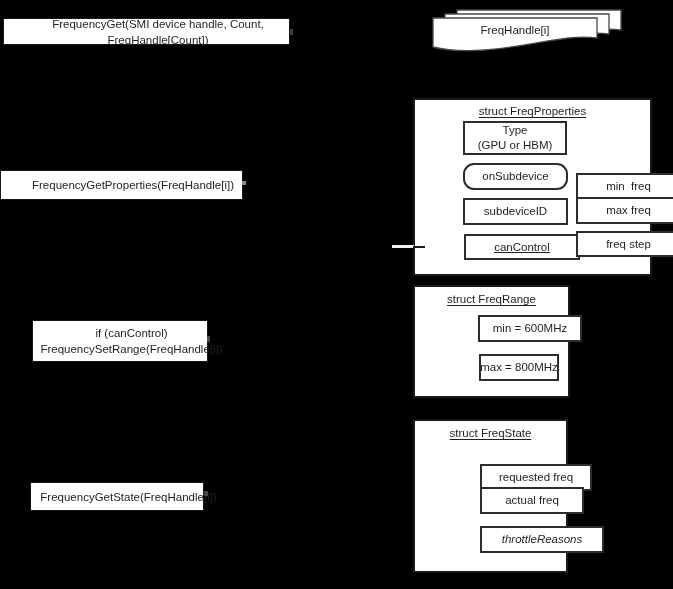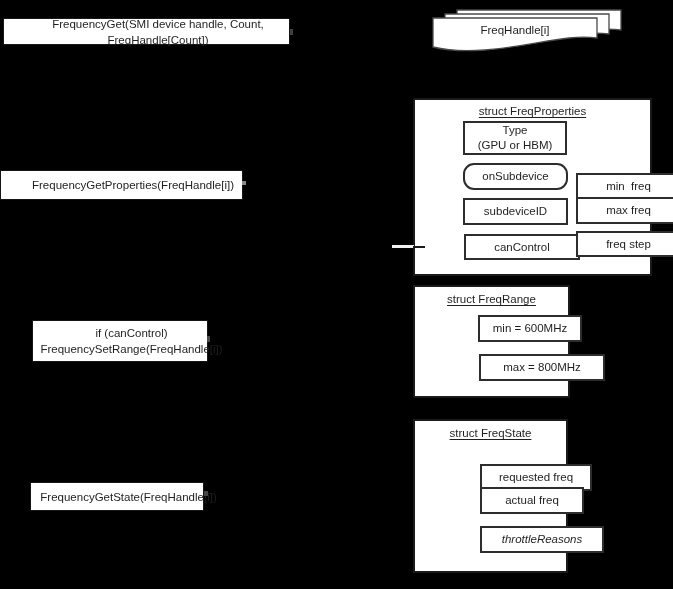--- a/index.html
+++ b/index.html
@@ -61,21 +61,21 @@
   <div class="fieldbox" style="left:423px;top:121px;width:104px;height:34px;">
     <span>Type</span>
     <span>(GPU or HBM)</span>
   </div>
   <div class="fieldbox" style="left:423px;top:163px;width:105px;height:27px;border-radius:11px;">
     <span>onSubdevice</span>
   </div>
   <div class="fieldbox" style="left:423px;top:198px;width:105px;height:27px;">
     <span>subdeviceID</span>
   </div>
-  <div class="fieldbox" style="left:424px;top:234px;width:116px;height:26px;">
+  <div class="fieldbox" style="left:424px;top:234px;width:116px;height:26px;text-decoration:underline;">
     <span>canControl</span>
   </div>
   <div class="fieldbox" style="left:536px;top:173px;width:105px;height:27px;">
     <span>min  freq</span>
   </div>
   <div class="fieldbox" style="left:536px;top:231px;width:105px;height:26px;">
     <span>freq step</span>
   </div>
   <div class="fieldbox" style="left:536px;top:197px;width:105px;height:27px;">
     <span>max freq</span>
@@ -88,21 +88,21 @@
     <span>if (canControl)</span>
     <span>FrequencySetRange(FreqHandle[i])</span>
   </div>
 
   <div class="structbox" style="left:413px;top:285px;width:157px;height:113px;">
     <div class="struct-title" style="top:6px;">struct FreqRange</div>
   </div>
   <div class="fieldbox" style="left:438px;top:315px;width:104px;height:27px;">
     <span>min = 600MHz</span>
   </div>
-  <div class="fieldbox" style="left:439px;top:354px;width:126px;height:27px;justify-content:center;">
+  <div class="fieldbox" style="left:439px;top:354px;width:80px;height:27px;justify-content:center;">
     <span>max = 800MHz</span>
   </div>
 
   <div class="callbox" style="left:30px;top:482px;width:174px;height:29px;">
     <span>FrequencyGetState(FreqHandle[i])</span>
   </div>
 
   <div class="structbox" style="left:413px;top:419px;width:155px;height:154px;">
     <div class="struct-title" style="top:6px;">struct FreqState</div>
   </div>

